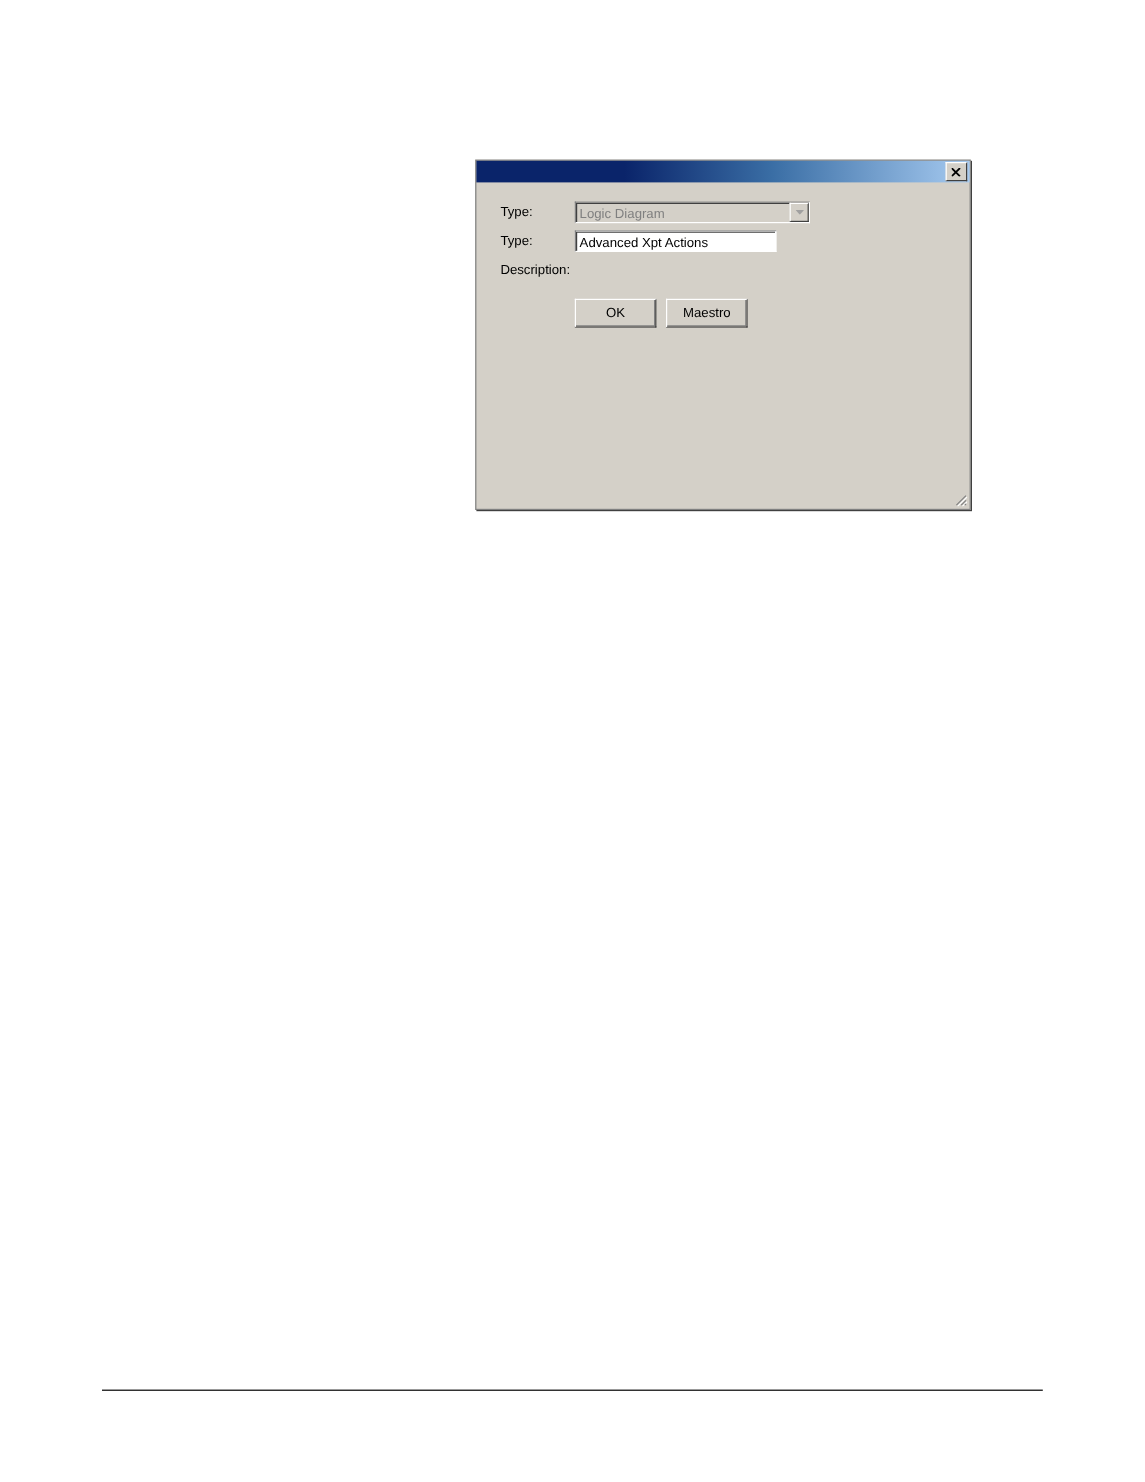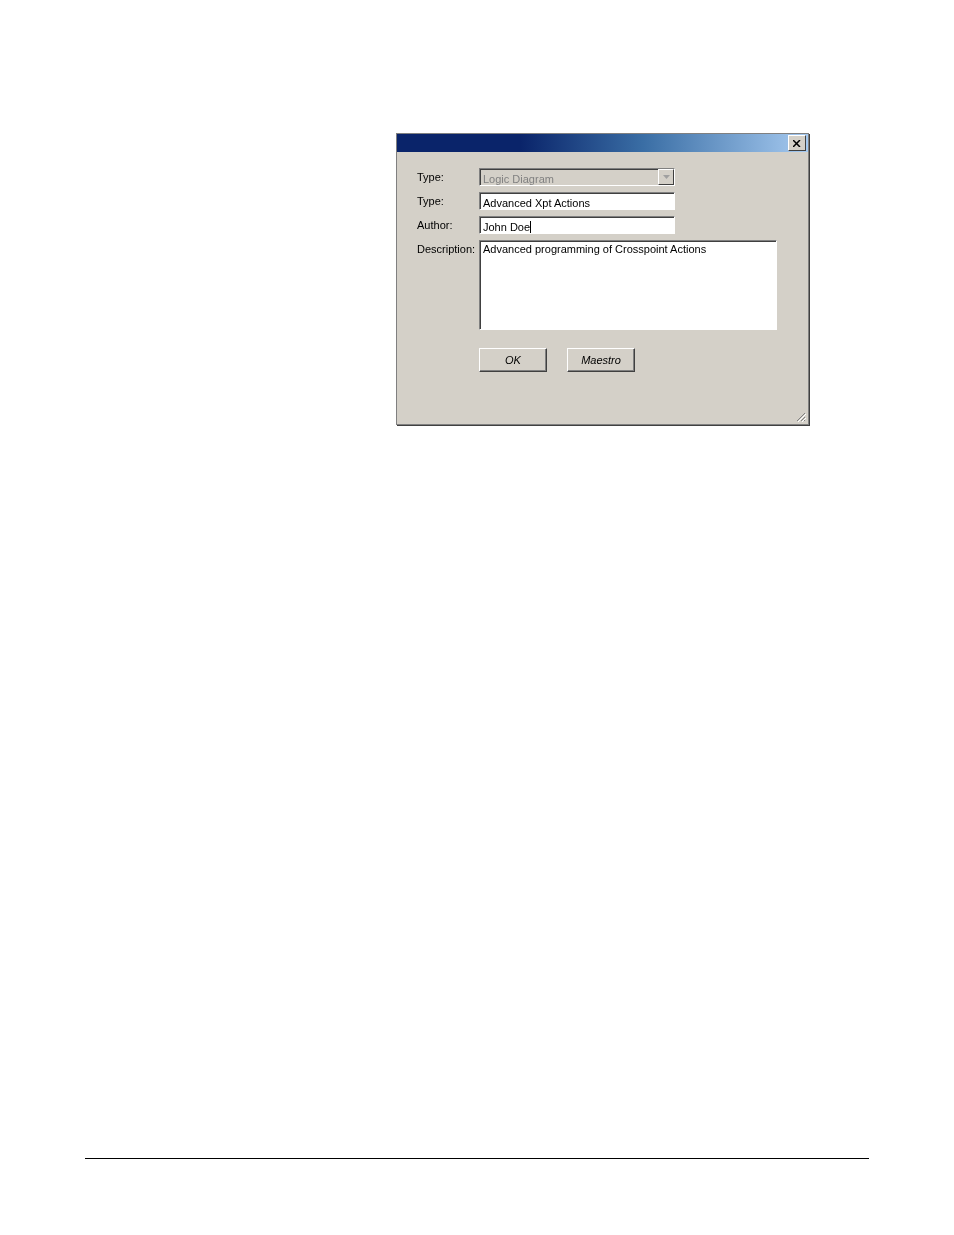--- a/index.html
+++ b/index.html
@@ -99,43 +99,42 @@
     border-bottom: 1px solid #404040;
     display: flex;
     align-items: center;
     justify-content: center;
     box-sizing: border-box;
   }
   .combo-arrow.disabled svg polygon {
     fill: #a0a0a0;
   }
   .textinput {
-    width: 196px;
+    width: 168px;
     color: #000000;
   }
   .textarea {
     width: 298px;
     height: 90px;
     border-top: 1px solid #808080;
     border-left: 1px solid #808080;
     border-right: 1px solid #ffffff;
     border-bottom: 1px solid #ffffff;
     box-shadow: inset 1px 1px 0 #404040;
     background: #ffffff;
     padding: 2px 3px;
     box-sizing: border-box;
     font-size: 11px;
     color: #000000;
   }
   .button-row {
     display: flex;
-    gap: 20px;
+    gap: 8px;
     margin-top: 18px;
     margin-left: 62px;
-    font-style: italic;
   }
   .btn {
     width: 66px;
     height: 22px;
     background: #d4d0c8;
     border-top: 1px solid #ffffff;
     border-left: 1px solid #ffffff;
     border-right: 1px solid #404040;
     border-bottom: 1px solid #404040;
     box-shadow: inset -1px -1px 0 #808080;
@@ -198,33 +197,23 @@
     </div>
 
     <div class="row">
       <div class="label">Type:</div>
       <div class="textinput">
         <span>Advanced Xpt Actions</span>
       </div>
     </div>
 
 
-    <div class="row">
-      <div class="label">Author:</div>
-      <div class="textinput">
-        <span>John Doe</span>
-          <span class="cursor-bar"></span>
-      </div>
-    </div>
 
     <div class="row">
       <div class="label">Description:</div>
-      <div class="textarea">
-        <span>Advanced programming of Crosspoint Actions</span>
-      </div>
     </div>
 
     <div class="button-row">
       <div class="btn">OK</div>
       <div class="btn">Maestro</div>
     </div>
 
   </div>
 
   <div class="resize-grip">

